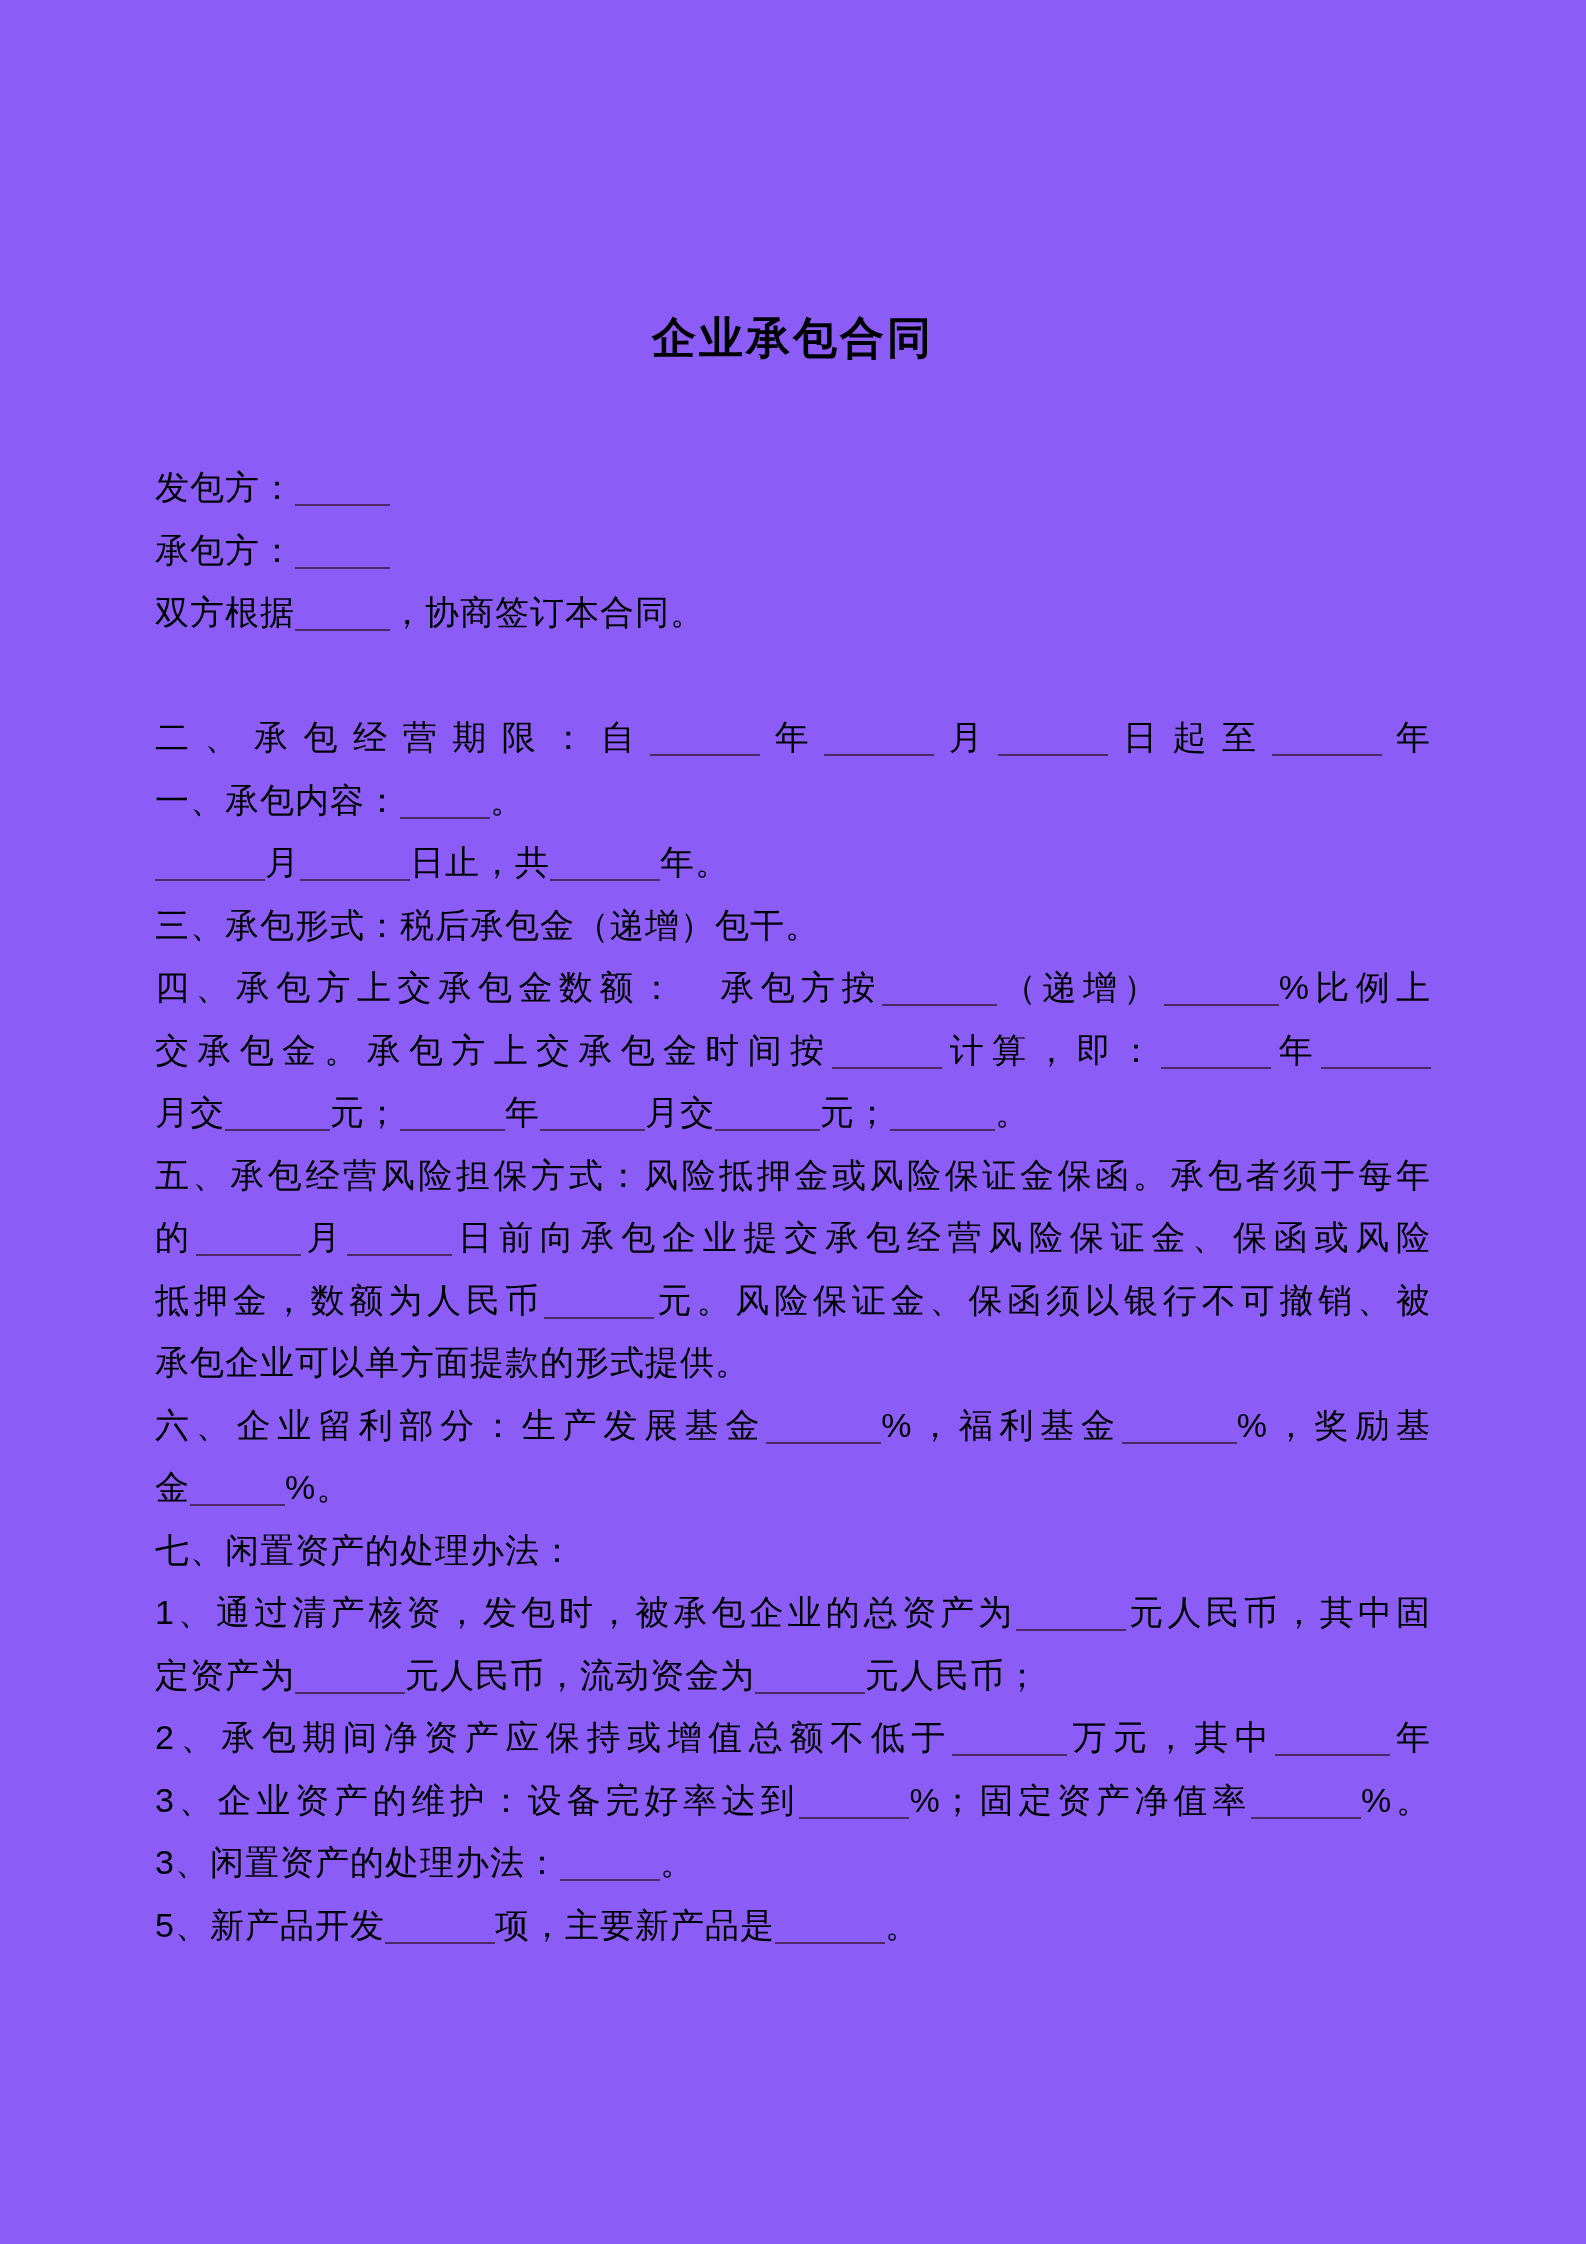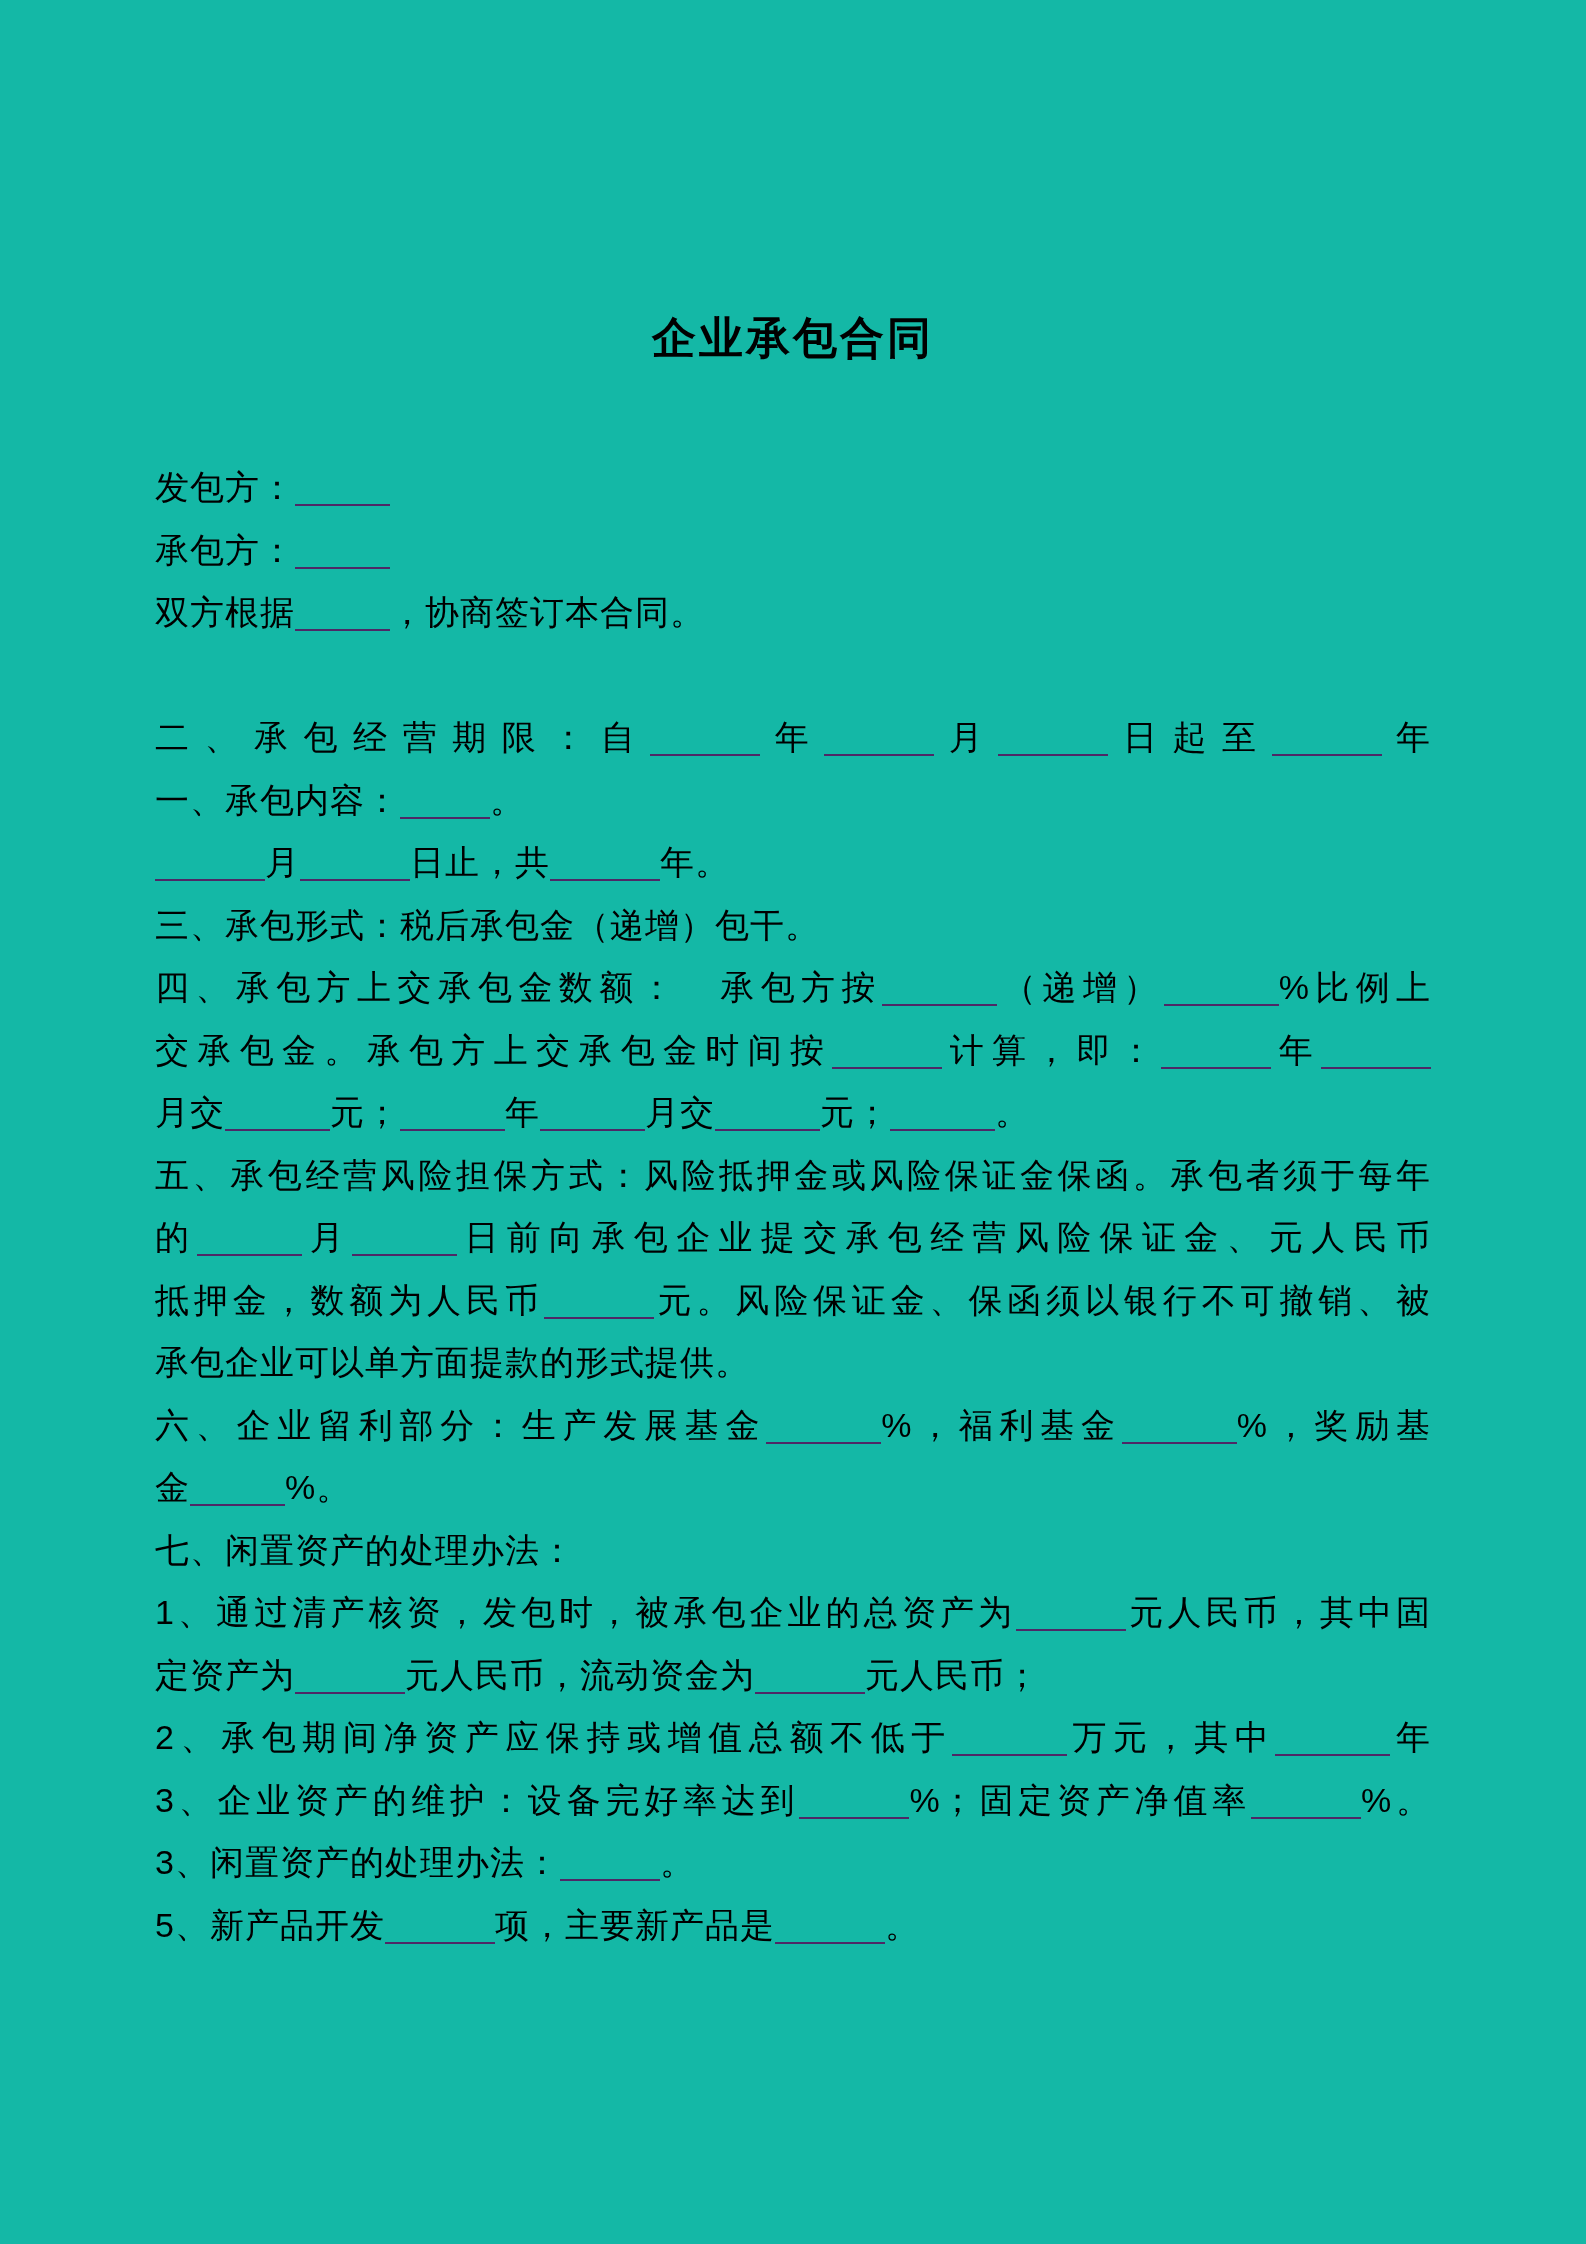--- a/index.html
+++ b/index.html
@@ -44,36 +44,36 @@
   .blank{
     display:inline-block;
     height:1em;
     vertical-align:-7px;
     border-bottom:2px solid var(--ul,#4e2866);
   }
 </style>
 </head>
 <body>
 
-<div class="page" style="--ul: #4e2866; background: #14b8a6; color: rgb(0, 0, 0);">
+<div class="page" style="--ul: #4e2866; background: #8b5cf6; color: rgb(0, 0, 0);">
   <h1 class="title">企业承包合同</h1>
   <div class="doc" id="doc-body">
       <div class="line"><span class="seg">发包方：</span><span class="blank" style="width: 95px;"></span></div>
       <div class="line"><span class="seg">承包方：</span><span class="blank" style="width: 95px;"></span></div>
       <div class="line"><span class="seg">双方根据</span><span class="blank" style="width: 95px;"></span><span class="seg">，协商签订本合同。</span></div>
       <div class="line"></div>
       <div class="line fill"><span class="seg">二、承包经营期限：自</span><span class="blank" style="width: 110px;"></span><span class="seg">年</span><span class="blank" style="width: 110px;"></span><span class="seg">月</span><span class="blank" style="width: 110px;"></span><span class="seg">日起至</span><span class="blank" style="width: 110px;"></span><span class="seg">年</span></div>
       <div class="line"><span class="seg">一、承包内容：</span><span class="blank" style="width: 90px;"></span><span class="seg">。</span></div>
       <div class="line"><span class="blank" style="width: 110px;"></span><span class="seg">月</span><span class="blank" style="width: 110px;"></span><span class="seg">日止，共</span><span class="blank" style="width: 110px;"></span><span class="seg">年。</span></div>
       <div class="line"><span class="seg">三、承包形式：税后承包金（递增）包干。</span></div>
       <div class="line fill"><span class="seg">四、承包方上交承包金数额：　承包方按</span><span class="blank" style="width: 115px;"></span><span class="seg">（递增）</span><span class="blank" style="width: 115px;"></span><span class="seg">%比例上</span></div>
       <div class="line fill"><span class="seg">交承包金。承包方上交承包金时间按</span><span class="blank" style="width: 110px;"></span><span class="seg">计算，即：</span><span class="blank" style="width: 110px;"></span><span class="seg">年</span><span class="blank" style="width: 110px;"></span></div>
       <div class="line"><span class="seg">月交</span><span class="blank" style="width: 105px;"></span><span class="seg">元；</span><span class="blank" style="width: 105px;"></span><span class="seg">年</span><span class="blank" style="width: 105px;"></span><span class="seg">月交</span><span class="blank" style="width: 105px;"></span><span class="seg">元；</span><span class="blank" style="width: 105px;"></span><span class="seg">。</span></div>
       <div class="line fill"><span class="seg">五、承包经营风险担保方式：风险抵押金或风险保证金保函。承包者须于每年</span></div>
-      <div class="line fill"><span class="seg">的</span><span class="blank" style="width: 105px;"></span><span class="seg">月</span><span class="blank" style="width: 105px;"></span><span class="seg">日前向承包企业提交承包经营风险保证金、元人民币</span></div>
+      <div class="line fill"><span class="seg">的</span><span class="blank" style="width: 105px;"></span><span class="seg">月</span><span class="blank" style="width: 105px;"></span><span class="seg">日前向承包企业提交承包经营风险保证金、保函或风险</span></div>
       <div class="line fill"><span class="seg">抵押金，数额为人民币</span><span class="blank" style="width: 110px;"></span><span class="seg">元。风险保证金、保函须以银行不可撤销、被</span></div>
       <div class="line"><span class="seg">承包企业可以单方面提款的形式提供。</span></div>
       <div class="line fill"><span class="seg">六、企业留利部分：生产发展基金</span><span class="blank" style="width: 115px;"></span><span class="seg">%，福利基金</span><span class="blank" style="width: 115px;"></span><span class="seg">%，奖励基</span></div>
       <div class="line"><span class="seg">金</span><span class="blank" style="width: 95px;"></span><span class="seg">%。</span></div>
       <div class="line"><span class="seg">七、闲置资产的处理办法：</span></div>
       <div class="line fill"><span class="seg">1、通过清产核资，发包时，被承包企业的总资产为</span><span class="blank" style="width: 110px;"></span><span class="seg">元人民币，其中固</span></div>
       <div class="line"><span class="seg">定资产为</span><span class="blank" style="width: 110px;"></span><span class="seg">元人民币，流动资金为</span><span class="blank" style="width: 110px;"></span><span class="seg">元人民币；</span></div>
       <div class="line fill"><span class="seg">2、承包期间净资产应保持或增值总额不低于</span><span class="blank" style="width: 115px;"></span><span class="seg">万元，其中</span><span class="blank" style="width: 115px;"></span><span class="seg">年</span></div>
       <div class="line fill"><span class="seg">3、企业资产的维护：设备完好率达到</span><span class="blank" style="width: 110px;"></span><span class="seg">%；固定资产净值率</span><span class="blank" style="width: 110px;"></span><span class="seg">%。</span></div>
       <div class="line"><span class="seg">3、闲置资产的处理办法：</span><span class="blank" style="width: 100px;"></span><span class="seg">。</span></div>

